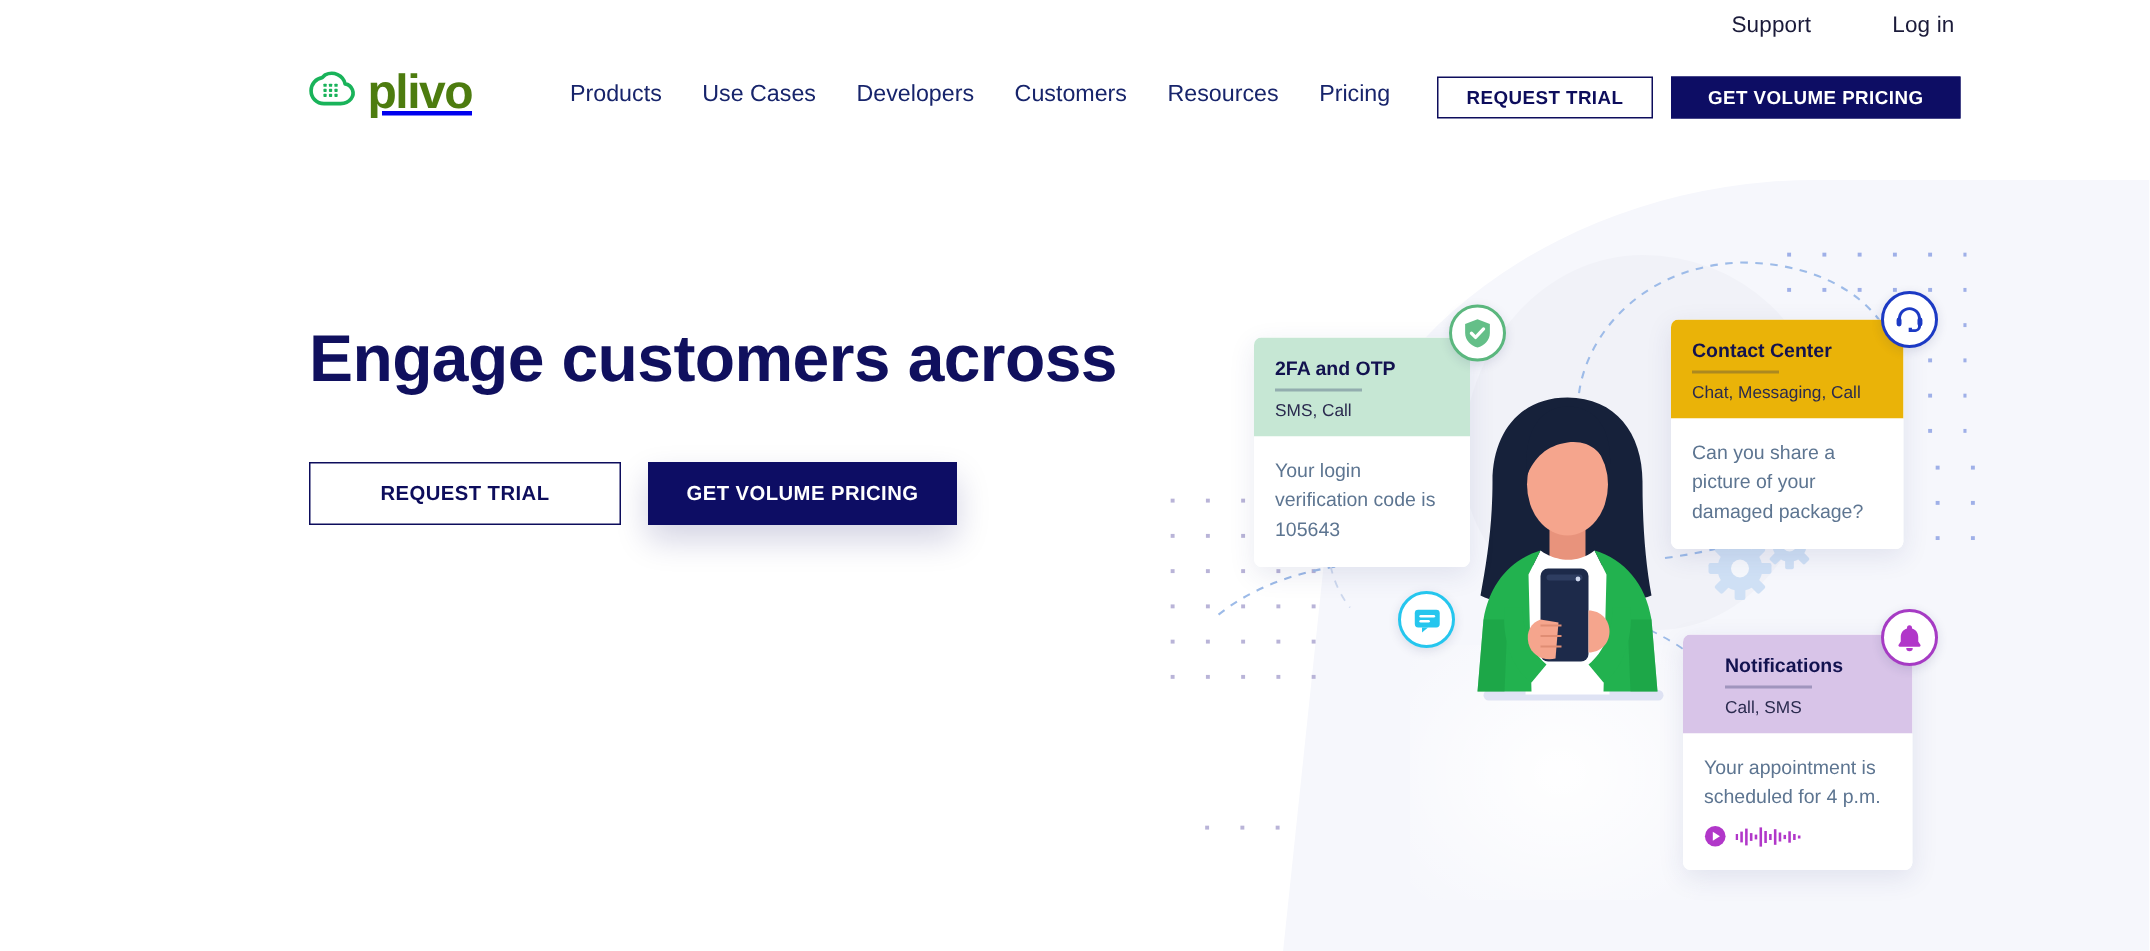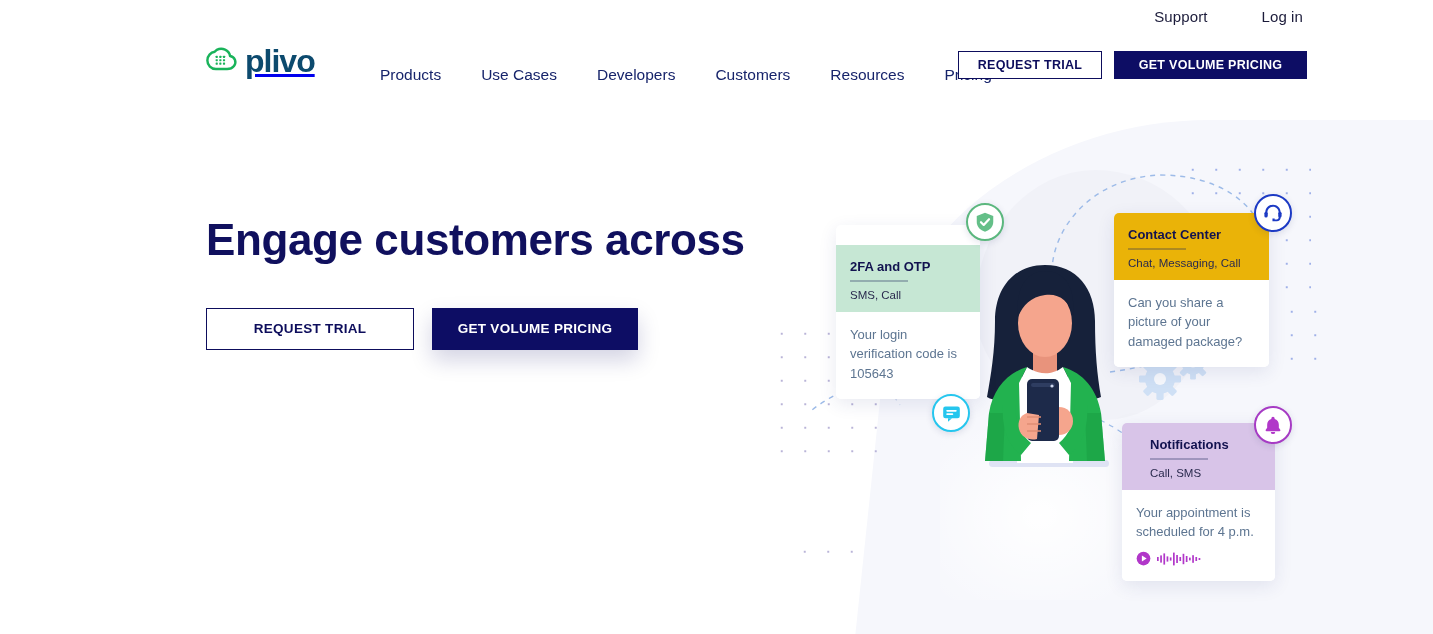--- a/index.html
+++ b/index.html
@@ -92,27 +92,27 @@
     position: absolute;
     left: 0; top: 0; width: 1433px; height: 100px;
     z-index: 30;
   }
   .logo {
     position: absolute;
     left: 206px; top: 45px;
     display: flex; align-items: center; gap: 7px;
   }
   .logo-text {
-    font-size: 32px; font-weight: 700; color: #0c4a6e;
+    font-size: 32px; font-weight: 700; color: #4d7c0f;
     letter-spacing: -1px; line-height: 1;
   }
   nav.mainnav {
     position: absolute;
-    left: 380px; top: 66px;
-    display: flex; gap: 40px;
+    left: 380px; top: 54px;
+    display: flex; gap: 27px;
   }
   nav.mainnav a {
     font-size: 15.5px;
     color: #17246b;
     text-decoration: none;
     white-space: nowrap;
   }
   .hdr-btns {
     position: absolute;
     right: 126px; top: 51px;
@@ -173,21 +173,21 @@
   }
   .card-rule { width: 58px; height: 1.5px; background: rgba(30,40,90,0.30); margin-bottom: 7px; }
   .card-sub { font-size: 11.5px; color: #2a2a4e; }
   .card-body {
     background: #fff;
     padding: 13px 14px 15px 14px;
     font-size: 13px; line-height: 1.52; color: #5d7591;
   }
 
   #card-2fa   { left: 836px; top: 225px; width: 144px; }
-  #card-2fa .card-head { background: #c6e7d4; margin-top: 20px; }
+  #card-2fa .card-head { background: #c6e7d4; }
   #card-contact { left: 1114px; top: 213px; width: 155px; }
   #card-contact .card-head { background: #eab308; }
   #card-text  { left: 795px; top: 417px; width: 158px; }
   #card-text .card-head { background: #a7dff4; }
   #card-notif { left: 1122px; top: 423px; width: 153px; }
   #card-notif .card-head { background: #d8c4e8; padding-left: 28px; }
 
   .badge {
     position: absolute;
     width: 38px; height: 38px; border-radius: 50%;

